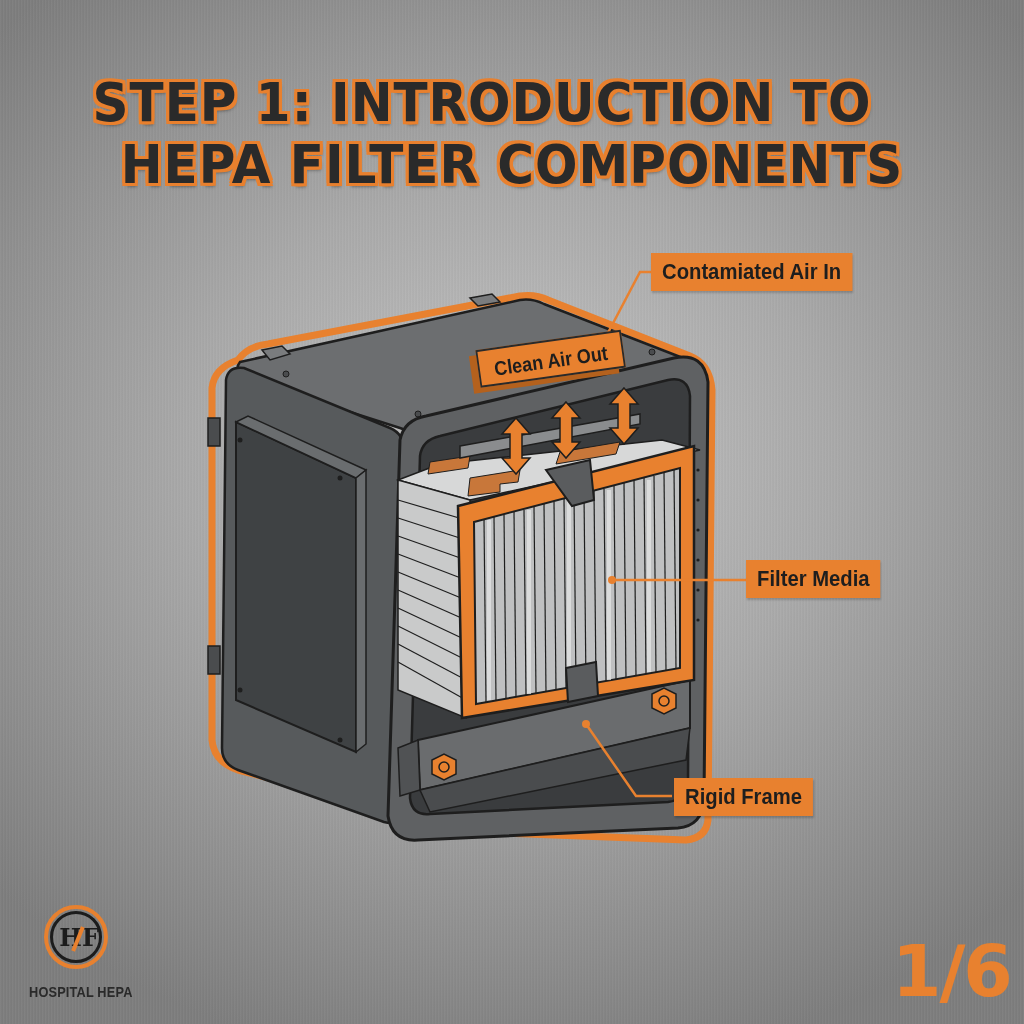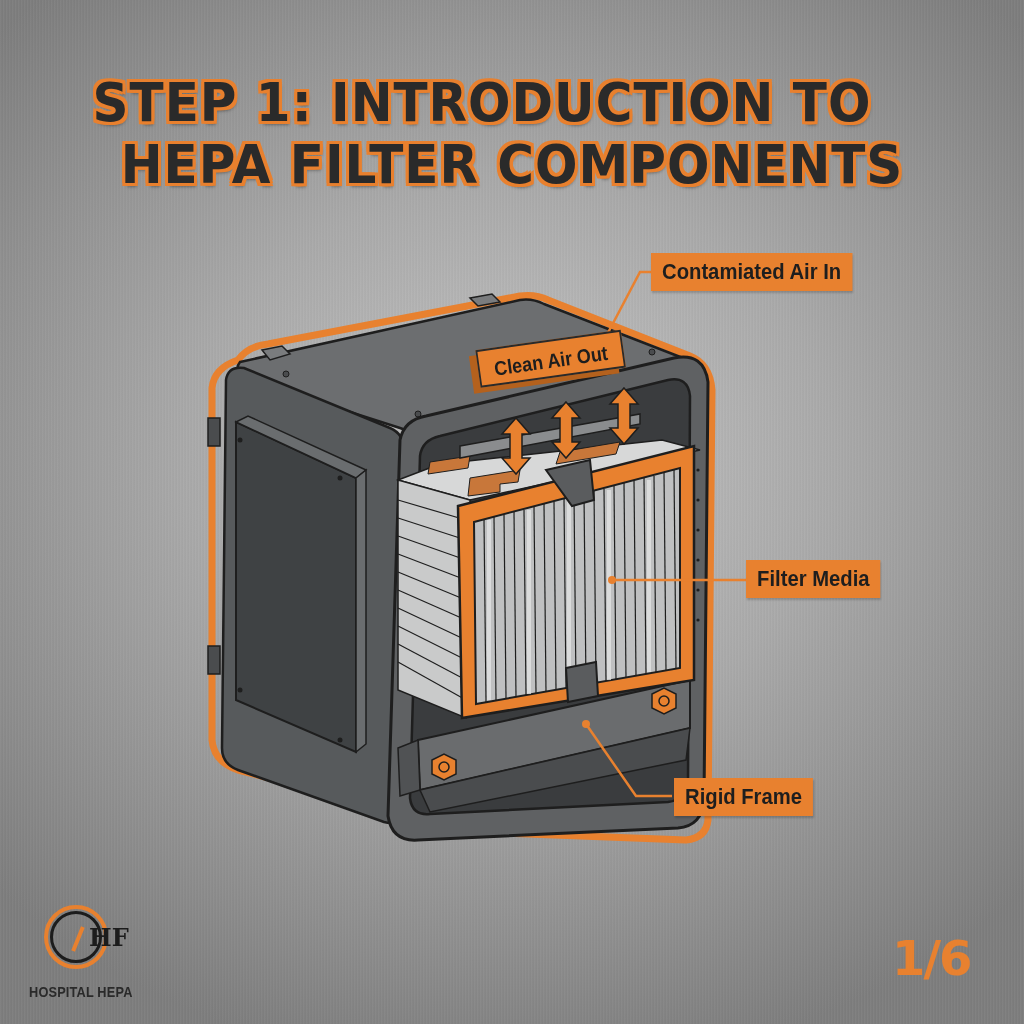--- a/index.html
+++ b/index.html
@@ -41,36 +41,35 @@
     box-shadow: -8px 5px 0 #b4611d;
     white-space: nowrap;
   }
   .logo {
     position: absolute; left: 44px; top: 905px; width: 64px; height: 64px;
     border-radius: 50%; border: 4px solid #e8812f; box-sizing: border-box;
     display: flex; align-items: center; justify-content: center;
   }
   .logo-inner {
     width: 52px; height: 52px; border-radius: 50%; border: 3px solid #1c1c1c;
-    box-sizing: border-box; display: flex; align-items: center; justify-content: flex-start;
+    box-sizing: border-box; display: flex; align-items: center; justify-content: flex-end;
     font-family: "DejaVu Serif", serif; font-weight: bold; font-size: 24px; color: #1c1c1c;
     position: relative;
-    padding-left: 36px;
   }
   .logo-slash {
     position: absolute; width: 4px; height: 26px; background: #e8812f;
     transform: rotate(22deg); left: 23px; top: 12px;
   }
   .brand {
     position: absolute; left: 29px; top: 983px; font-size: 15px; font-weight: bold;
     color: #2a2a2a; letter-spacing: 0.2px; transform: scaleX(0.85); transform-origin: left center;
   }
   .pager {
     position: absolute; left: 892px; top: 930px;
-    font-family: "DejaVu Sans", sans-serif; font-weight: 900; font-size: 48px;
+    font-family: "DejaVu Sans", sans-serif; font-weight: 900; font-size: 71px;
     color: #e8812f; letter-spacing: -2px;
   }
 </style>
 </head>
 <body>
 
 <div class="title l1">STEP 1: INTRODUCTION TO</div>
 <div class="title l2">HEPA FILTER COMPONENTS</div>
 
 <svg class="illus" width="1024" height="1024" viewBox="0 0 1024 1024">

